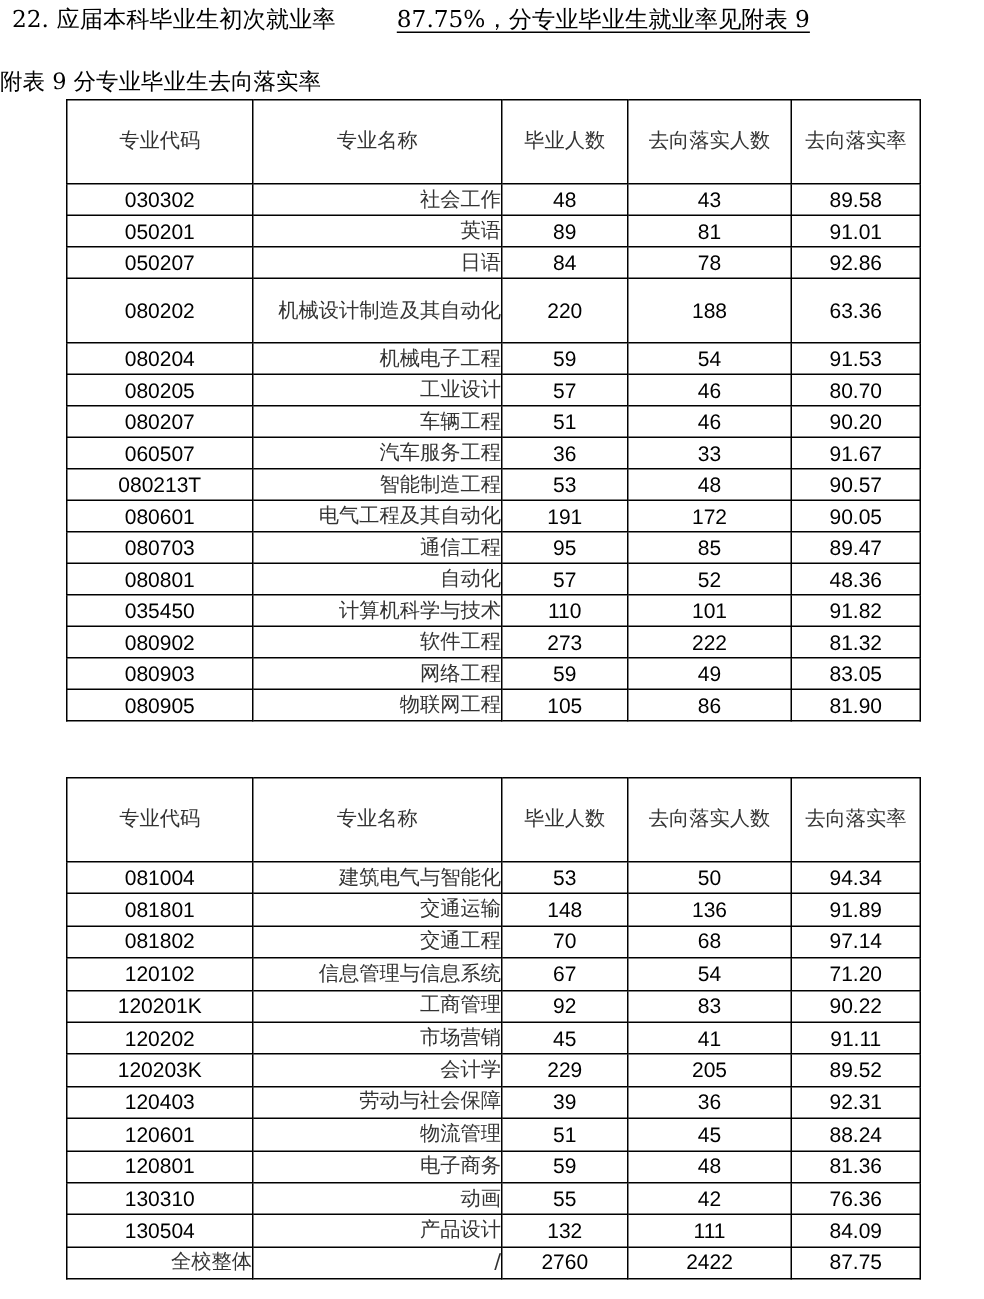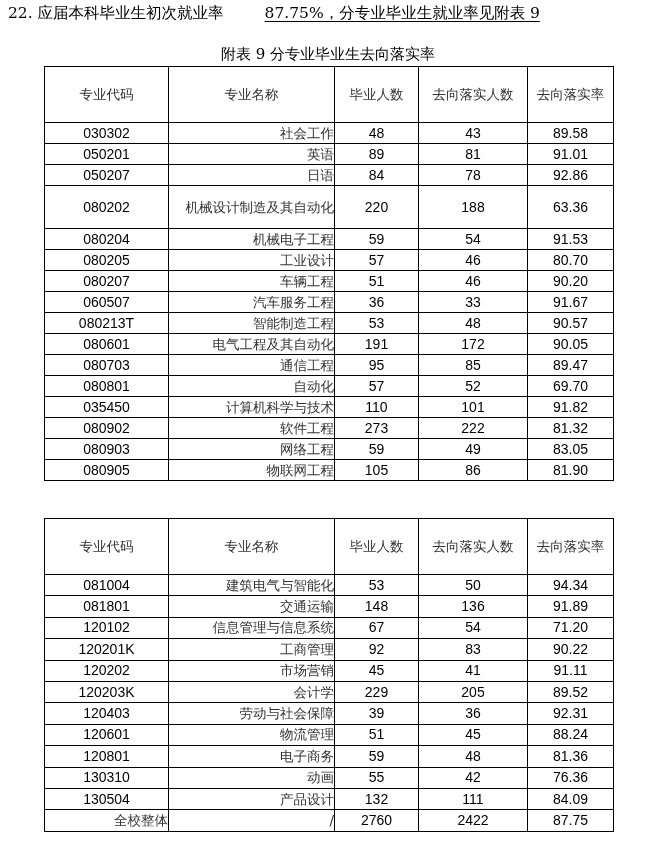--- a/index.html
+++ b/index.html
@@ -1,21 +1,21 @@
 <!DOCTYPE html>
 <html><head>
 <meta charset="utf-8">
 <style>
   html, body { margin:0; padding:0; background:#ffffff; }
   body { width:656px; height:866px; position:relative; overflow:hidden;
          font-family:"DejaVu Sans","Liberation Sans",sans-serif; color:#000; }
   .heading { position:absolute; left:8px; top:3px; font-family:"DejaVu Serif","Liberation Serif",serif;
              font-size:15.5px; line-height:20px; white-space:nowrap; }
   .heading .u { text-decoration:underline; text-underline-offset:3px;margin-left:36px; }
-  .caption { position:absolute; left:0; width:656px; top:45px; text-align:center;
+  .caption { position:absolute; left:0; width:656px; top:45px; 
              font-family:"DejaVu Serif","Liberation Serif",serif; font-size:15px; line-height:18px; }
   table { position:absolute; left:44px; width:569px; border-collapse:collapse; table-layout:fixed; }
   td, th { border:1.2px solid #000; text-align:center; padding:0; font-weight:normal;
            font-size:13.5px; line-height:17px; }
   th { color:#333; font-size:13.5px; }
   td.name { color:#333;text-align:right; }
   td.num { font-family:"Liberation Sans","DejaVu Sans",sans-serif; font-size:14px; }
   #t1 { top:66px; }
   #t2 { top:518px; }
   col.c1 { width:124px; } col.c2 { width:166px; } col.c3 { width:84px; } col.c4 { width:109px; } col.c5 { width:86px; }
@@ -128,21 +128,21 @@
         <td class="name">通信工程</td>
         <td class="num">95</td>
         <td class="num">85</td>
         <td class="num">89.47</td>
       </tr>
       <tr class="row">
         <td class="num">080801</td>
         <td class="name">自动化</td>
         <td class="num">57</td>
         <td class="num">52</td>
-        <td class="num">69.70</td>
+        <td class="num">48.36</td>
       </tr>
       <tr class="row">
         <td class="num">035450</td>
         <td class="name">计算机科学与技术</td>
         <td class="num">110</td>
         <td class="num">101</td>
         <td class="num">91.82</td>
       </tr>
       <tr class="row">
         <td class="num">080902</td>
@@ -194,20 +194,27 @@
         <td class="num">94.34</td>
       </tr>
       <tr class="row">
         <td class="num">081801</td>
         <td class="name">交通运输</td>
         <td class="num">148</td>
         <td class="num">136</td>
         <td class="num">91.89</td>
       </tr>
       <tr class="row">
+        <td class="num">081802</td>
+        <td class="name">交通工程</td>
+        <td class="num">70</td>
+        <td class="num">68</td>
+        <td class="num">97.14</td>
+      </tr>
+      <tr class="row">
         <td class="num">120102</td>
         <td class="name">信息管理与信息系统</td>
         <td class="num">67</td>
         <td class="num">54</td>
         <td class="num">71.20</td>
       </tr>
       <tr class="row">
         <td class="num">120201K</td>
         <td class="name">工商管理</td>
         <td class="num">92</td>

